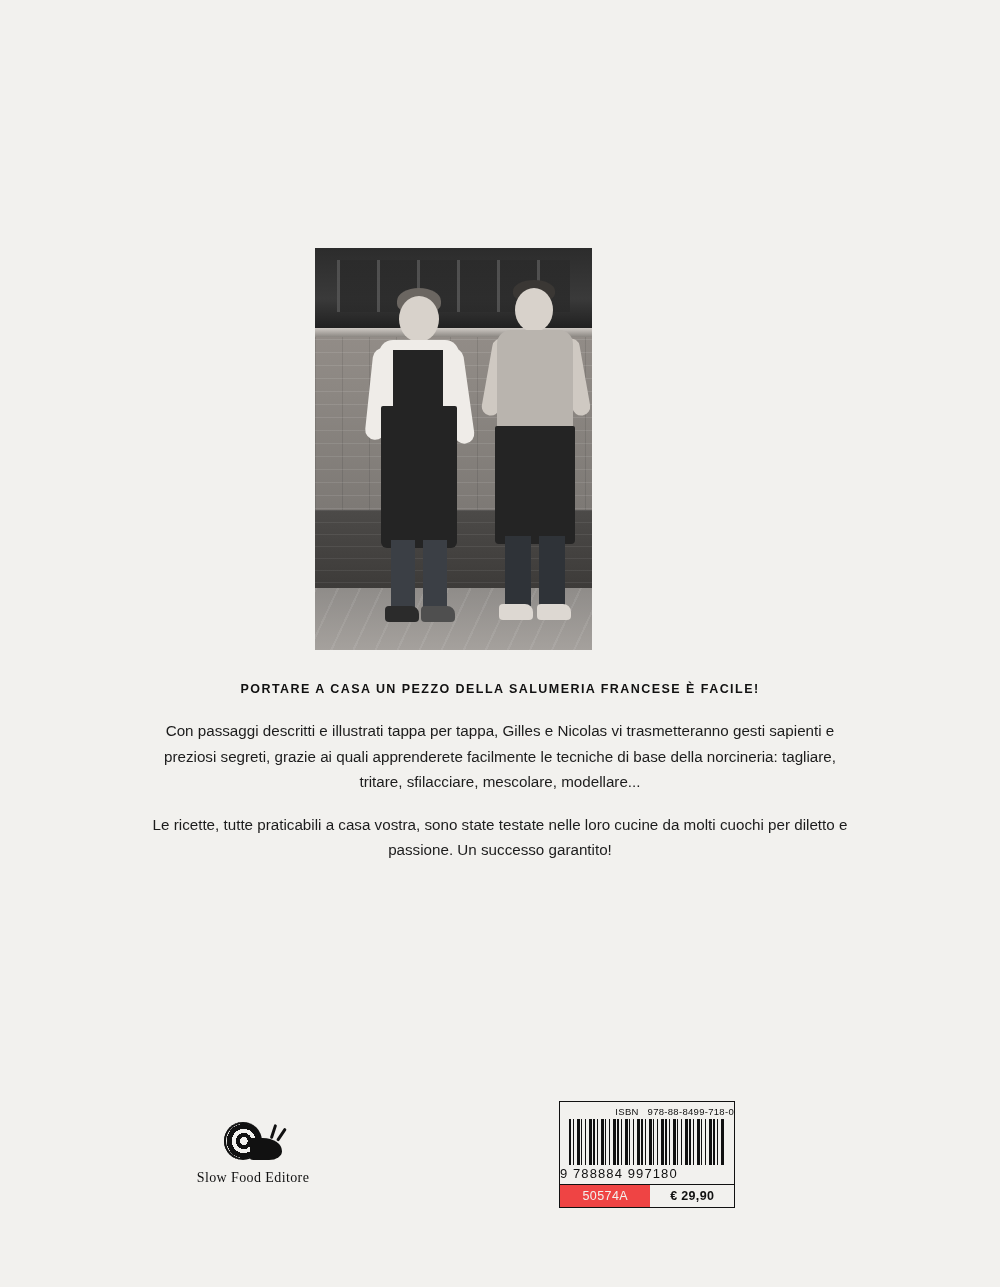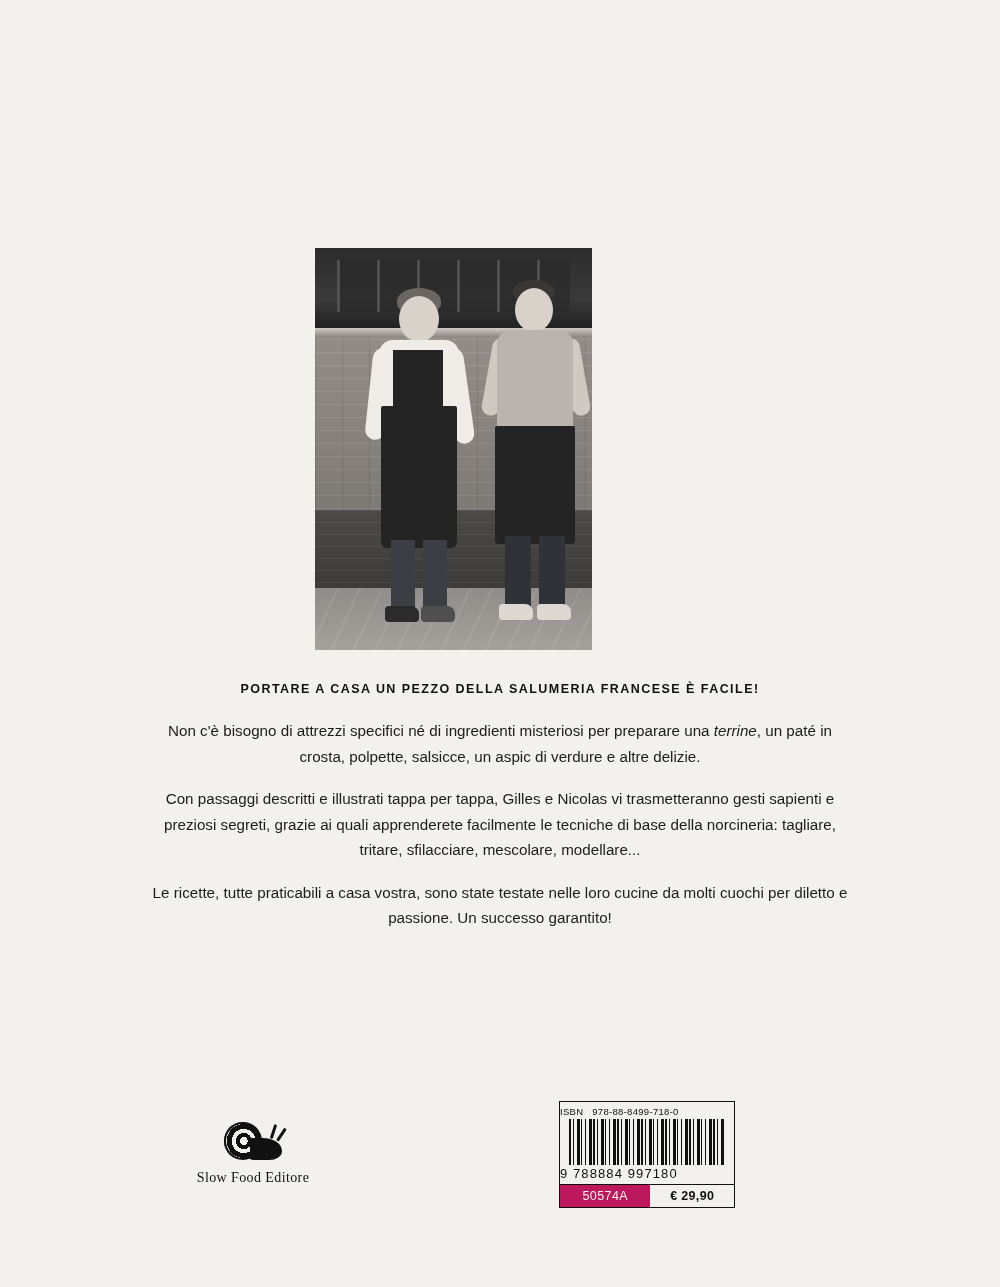--- a/index.html
+++ b/index.html
@@ -195,21 +195,21 @@
   .isbn-block {
     position: absolute;
     left: 559px;
     top: 1101px;
     width: 174px;
     background: #f2f1ee;
     border: 1.5px solid #111;
     padding: 0;
   }
   .isbn-top {
-    text-align: left;
+    text-align: right;
     font-size: 9.5px;
     letter-spacing: .3px;
     padding: 4px 0 2px 0;
     color: #111;
     font-family: "Liberation Sans", sans-serif;
   }
   .barcode {
     height: 46px;
     margin: 0 9px;
     background:
@@ -226,21 +226,21 @@
     padding: 1px 0 3px 0;
     color: #111;
   }
   .isbn-bottom {
     display: flex;
     border-top: 1.5px solid #111;
     height: 22px;
   }
   .isbn-code {
     flex: 0 0 52%;
-    background: #be185d;
+    background: #ef4444;
     color: #f2f1ee;
     font-size: 12.5px;
     display: flex;
     align-items: center;
     justify-content: center;
     letter-spacing: .4px;
   }
   .isbn-price {
     flex: 1;
     display: flex;
@@ -290,23 +290,20 @@
         <div class="leg r"></div>
         <div class="shoe l"></div>
         <div class="shoe r"></div>
       </div>
     </div>
   </div>
 
   <div class="headline">PORTARE A CASA UN PEZZO DELLA SALUMERIA FRANCESE È FACILE!</div>
 
   <div class="body-text">
-    <p>
-      <span>Non c'è bisogno di attrezzi specifici né di ingredienti misteriosi per preparare una </span><em>terrine</em><span>, un paté in crosta, polpette, salsicce, un aspic di verdure e altre delizie.</span>
-    </p>
     <p>Con passaggi descritti e illustrati tappa per tappa, Gilles e Nicolas vi trasmetteranno gesti sapienti e preziosi segreti, grazie ai quali apprenderete facilmente le tecniche di base della norcineria: tagliare, tritare, sfilacciare, mescolare, modellare...</p>
     <p>Le ricette, tutte praticabili a casa vostra, sono state testate nelle loro cucine da molti cuochi per diletto e passione. Un successo garantito!</p>
   </div>
 
   <div class="logo-block">
     <div class="snail">
       <div class="shell"></div>
       <div class="body"></div>
       <div class="ant1"></div>
       <div class="ant2"></div>

